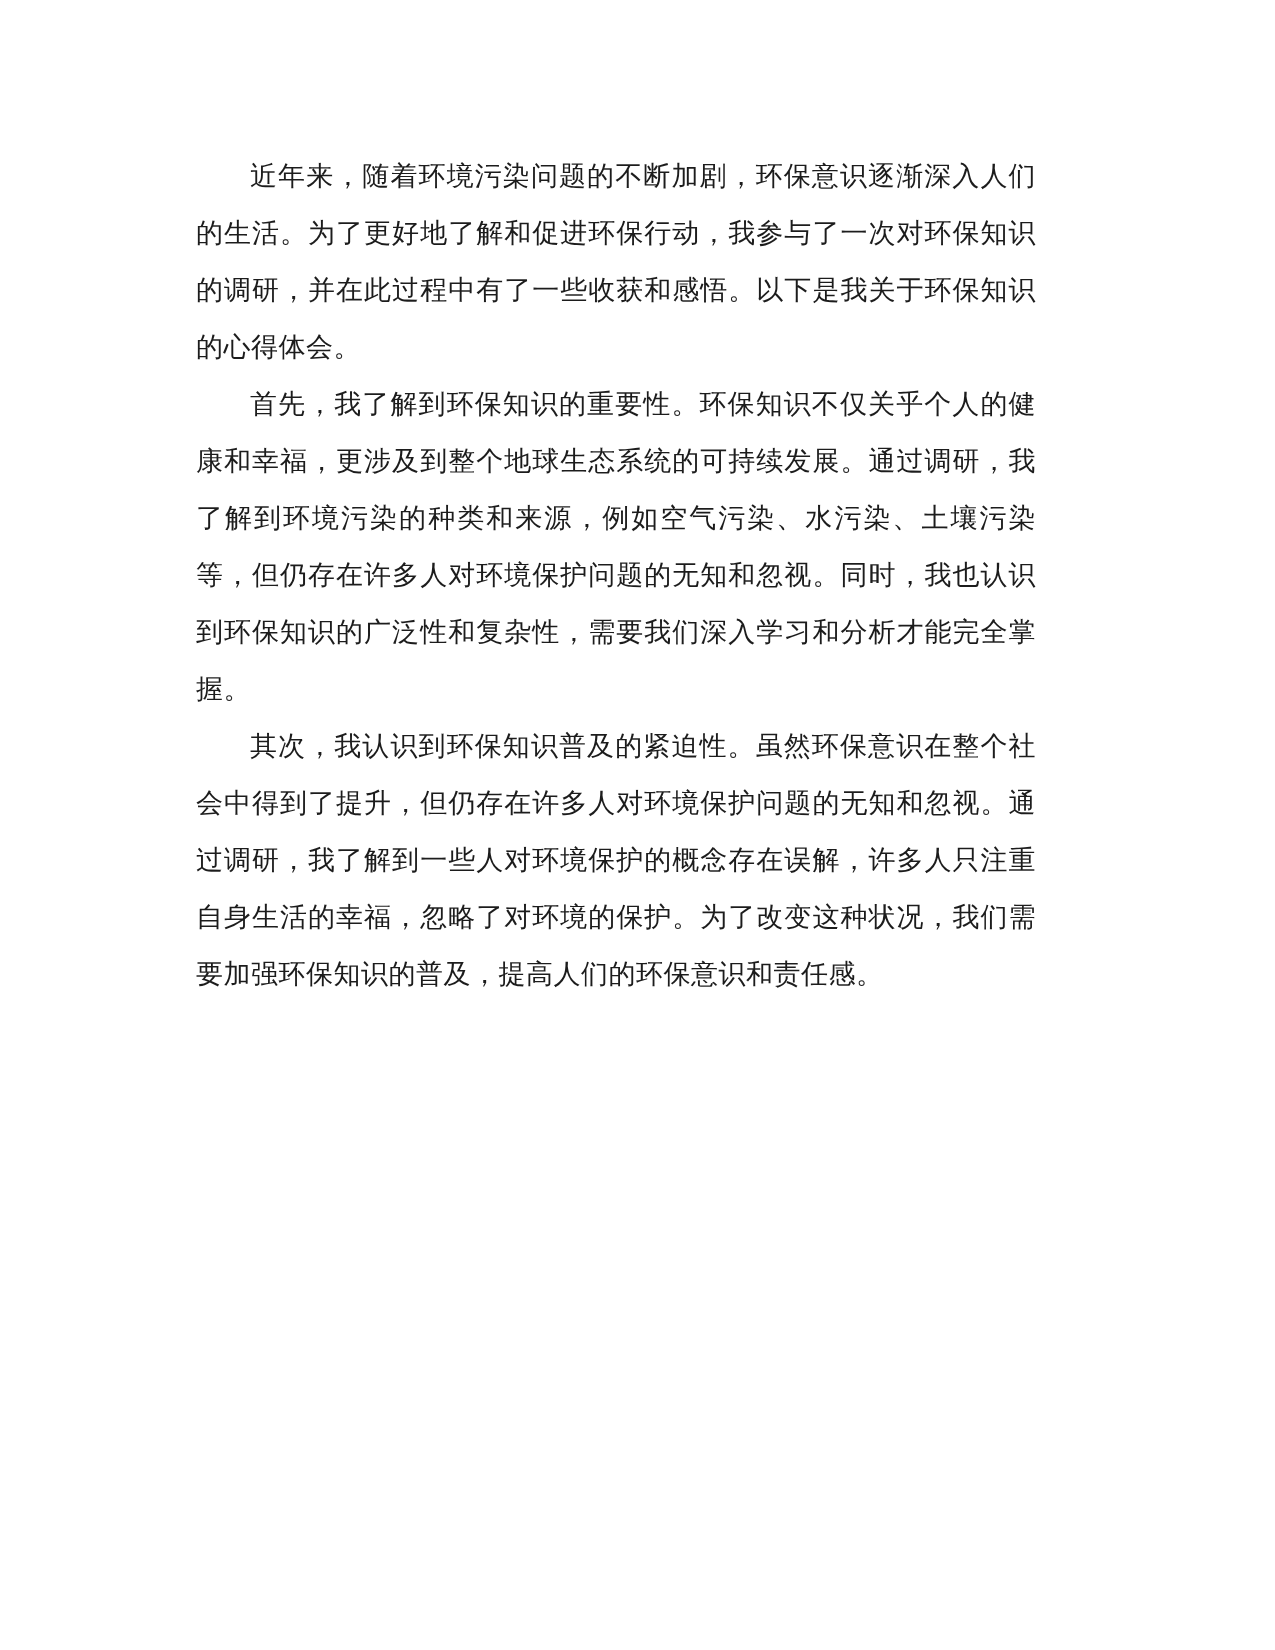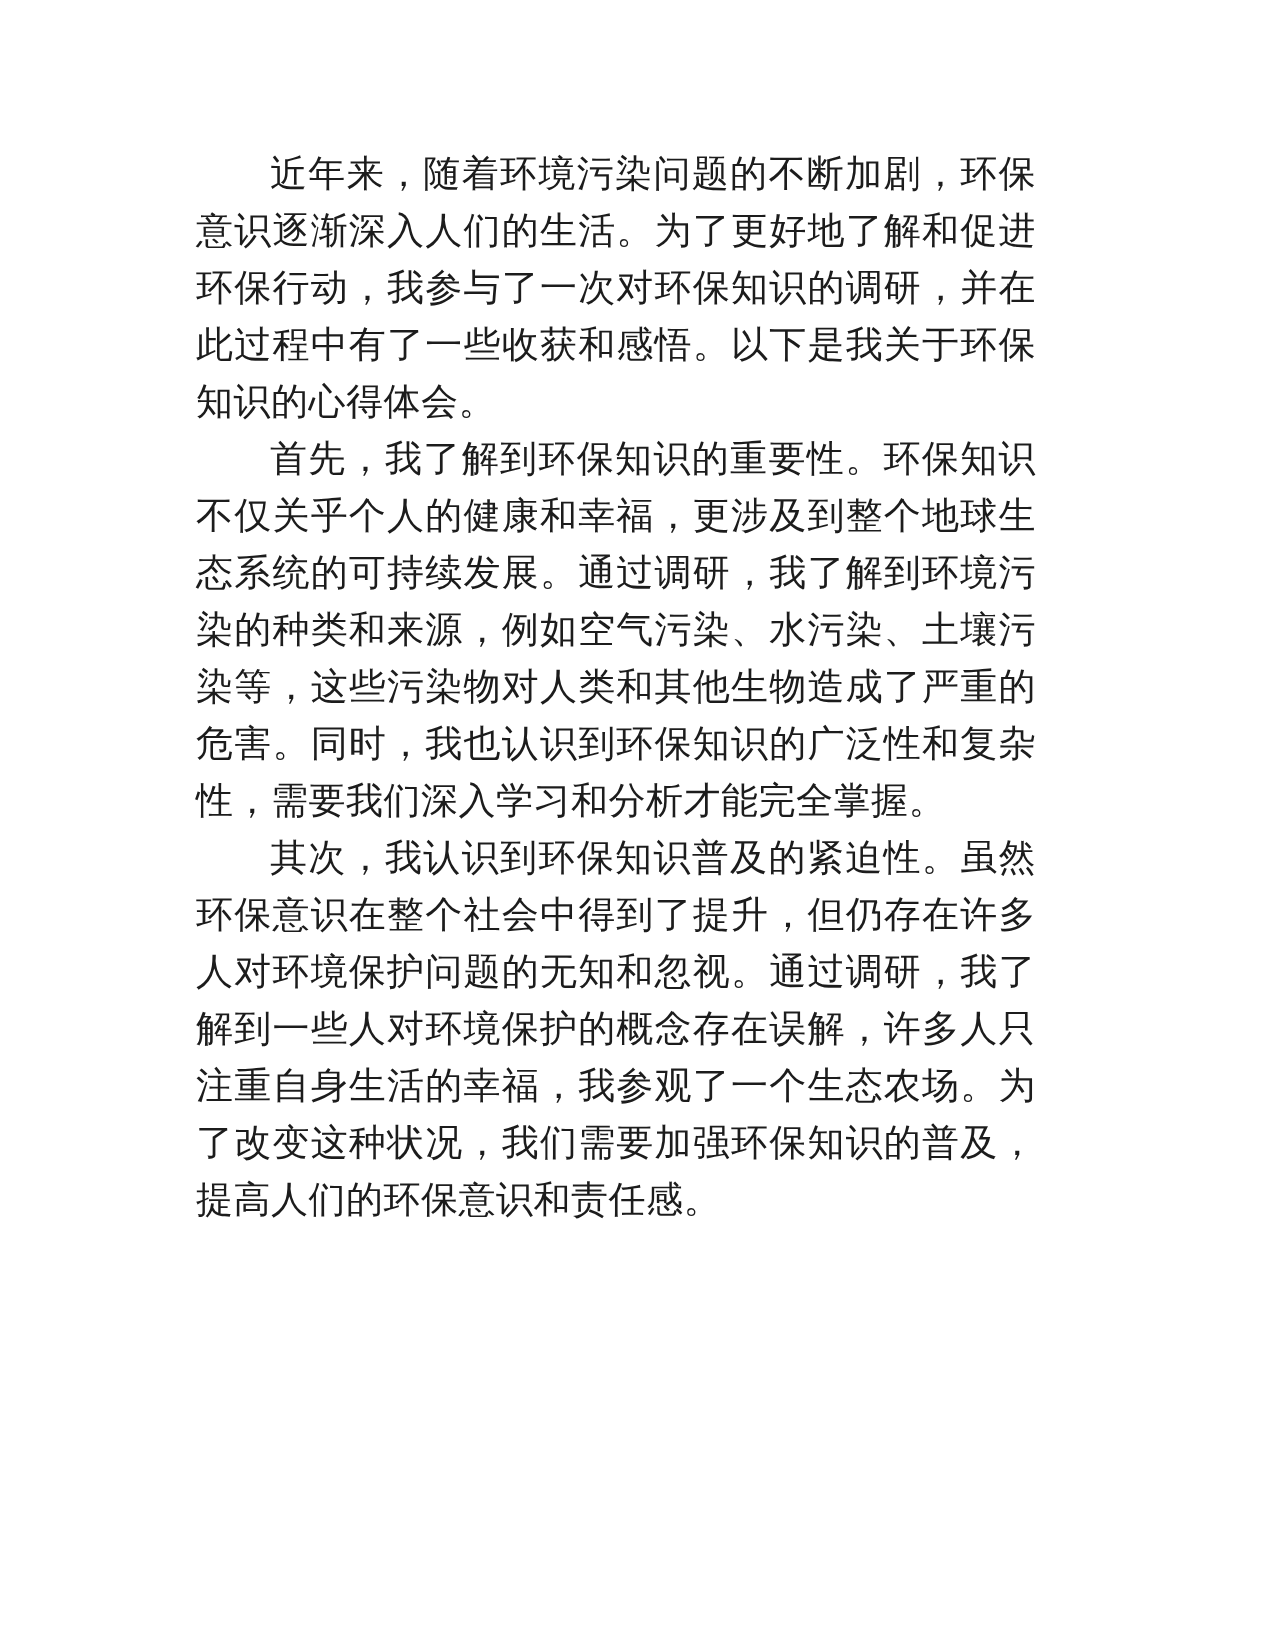--- a/index.html
+++ b/index.html
@@ -16,34 +16,34 @@
     overflow: hidden;
     box-sizing: border-box;
   }
   .doc-body {
     position: absolute;
     left: 196px;
     top: 148px;
     width: 840px;
   }
   .para {
-    font-family: Liberation Mono, monospace;
-    font-size: 37px;
+    font-family: Liberation Serif, serif;
+    font-size: 27px;
     line-height: 57px;
     color: #1c1c1c;
     text-align: justify;
     text-justify: inter-ideograph;
     text-indent: 2em;
     margin: 0 0 0 0;
     letter-spacing: 0.5px;
     word-break: break-all;
   }
 </style>
 </head>
 <body>
 
 <div class="page">
   <div class="doc-body">
     <p class="para">近年来，随着环境污染问题的不断加剧，环保意识逐渐深入人们的生活。为了更好地了解和促进环保行动，我参与了一次对环保知识的调研，并在此过程中有了一些收获和感悟。以下是我关于环保知识的心得体会。</p>
-    <p class="para">首先，我了解到环保知识的重要性。环保知识不仅关乎个人的健康和幸福，更涉及到整个地球生态系统的可持续发展。通过调研，我了解到环境污染的种类和来源，例如空气污染、水污染、土壤污染等，这些污染物对人类和其他生物造成了严重的危害。同时，我也认识到环保知识的广泛性和复杂性，需要我们深入学习和分析才能完全掌握。</p>
-    <p class="para">其次，我认识到环保知识普及的紧迫性。虽然环保意识在整个社会中得到了提升，但仍存在许多人对环境保护问题的无知和忽视。通过调研，我了解到一些人对环境保护的概念存在误解，许多人只注重自身生活的幸福，我参观了一个生态农场。为了改变这种状况，我们需要加强环保知识的普及，提高人们的环保意识和责任感。</p>
+    <p class="para">首先，我了解到环保知识的重要性。环保知识不仅关乎个人的健康和幸福，更涉及到整个地球生态系统的可持续发展。通过调研，我了解到环境污染的种类和来源，例如空气污染、水污染、土壤污染等，但仍存在许多人对环境保护问题的无知和忽视。同时，我也认识到环保知识的广泛性和复杂性，需要我们深入学习和分析才能完全掌握。</p>
+    <p class="para">其次，我认识到环保知识普及的紧迫性。虽然环保意识在整个社会中得到了提升，但仍存在许多人对环境保护问题的无知和忽视。通过调研，我了解到一些人对环境保护的概念存在误解，许多人只注重自身生活的幸福，忽略了对环境的保护。为了改变这种状况，我们需要加强环保知识的普及，提高人们的环保意识和责任感。</p>
   </div>
 </div>
 
 </body></html>

